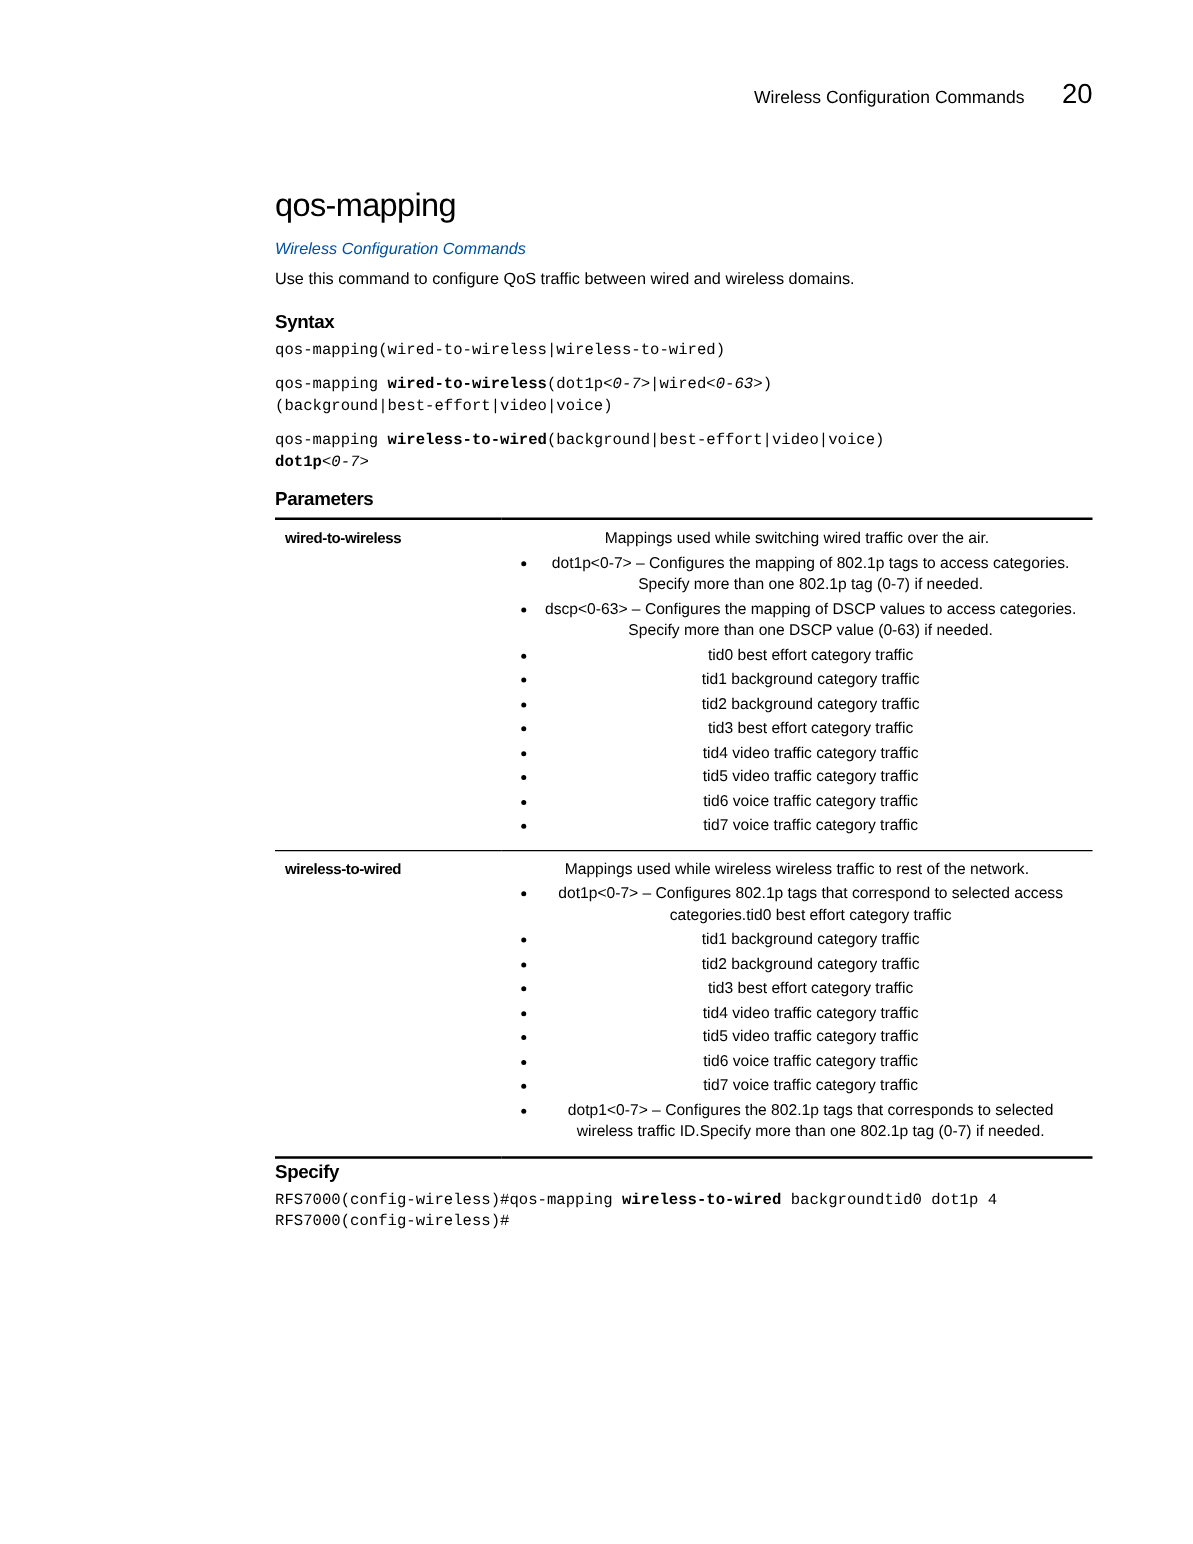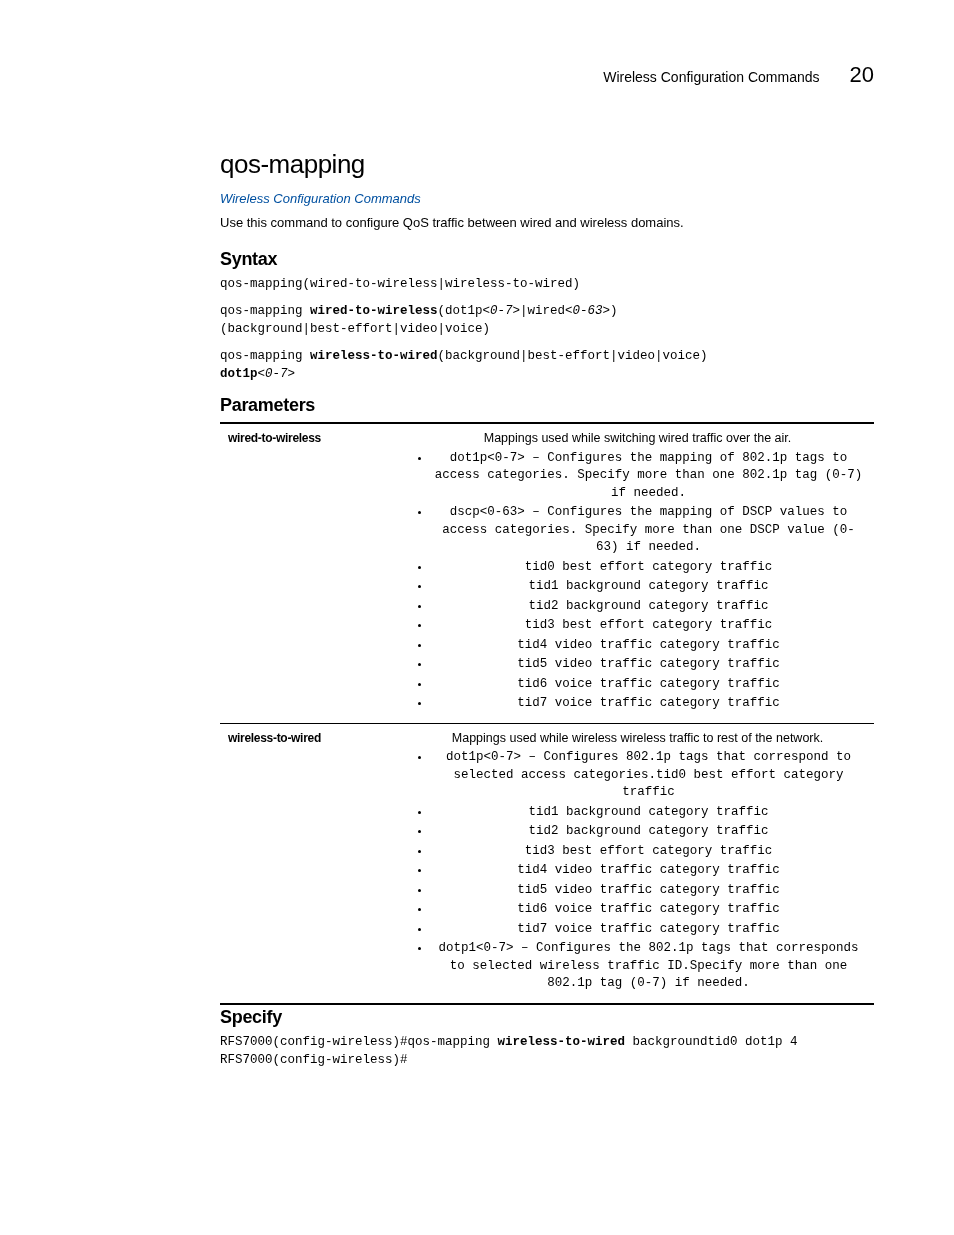--- a/index.html
+++ b/index.html
@@ -30,21 +30,21 @@
   .link {
     color: #0050a0;
     font-style: italic;
     font-size: 13px;
     display: block;
     margin-bottom: 6px;
   }
   .desc { margin-bottom: 14px; }
   h3.sub {
     font-family: Arial, sans-serif;
-    font-size: 18px;
+    font-size: 15px;
     font-weight: bold;
     margin: 0 0 4px 0;
     letter-spacing: -0.3px;
   }
   pre.code {
     font-family: "Courier New", monospace;
     font-size: 12.5px;
     white-space: pre-wrap;
     margin: 2px 0 10px 0;
   }
@@ -69,21 +69,20 @@
     font-weight: bold;
     width: 165px;
     letter-spacing: -0.3px;
   }
   td.pdesc { font-size: 12.5px; text-align: center; }
   td.pdesc .intro { margin-bottom: 2px; }
   td.pdesc ul {
     margin: 0;
     padding-left: 22px;
     list-style: disc;
-    font-family: Liberation Mono, monospace;
   }
   td.pdesc li { margin: 2px 0; }
 </style>
 </head>
 <body>
 
 <div class="header">
   <span class="header-title">Wireless Configuration Commands</span>
   <span class="header-num">20</span>
 </div>

